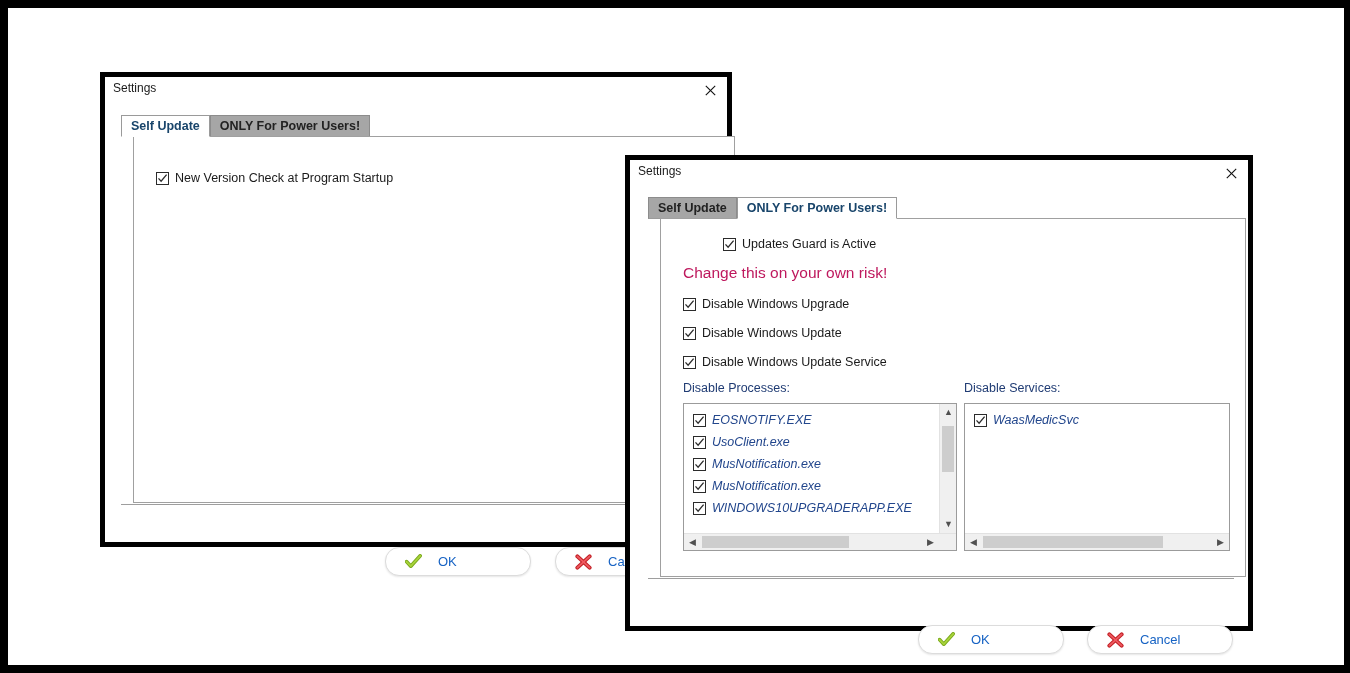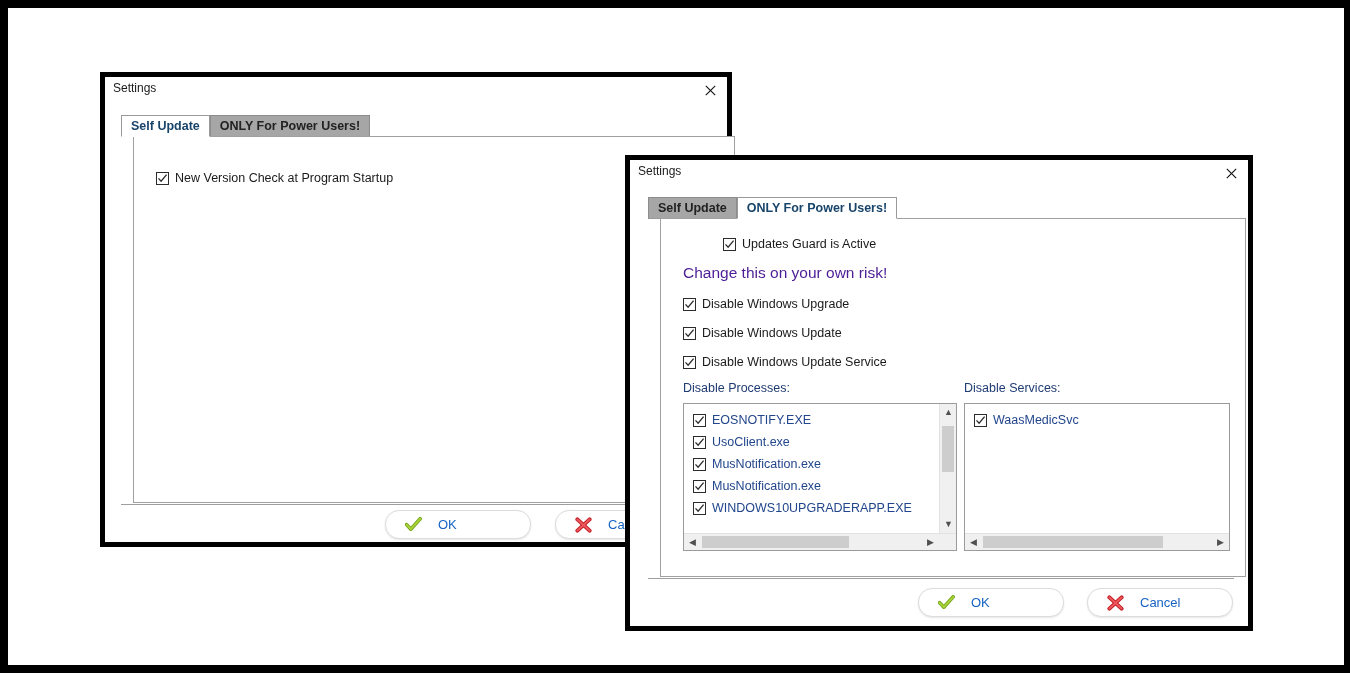--- a/index.html
+++ b/index.html
@@ -124,21 +124,21 @@
   }
   .cblabel {
     font-size: 12.5px;
     color: #1a1a1a;
     font-family: "Liberation Sans", sans-serif;
   }
 
   .warning-text {
     position: absolute;
     font-size: 15.5px;
-    color: #4c1d95;
+    color: #be185d;
     font-family: "Liberation Sans", sans-serif;
     white-space: nowrap;
   }
   .section-label {
     position: absolute;
     font-size: 12.5px;
     color: #1f3b73;
     font-family: "Liberation Sans", sans-serif;
     white-space: nowrap;
   }
@@ -152,20 +152,21 @@
     overflow: hidden;
   }
   .list-items {
     position: absolute;
     left: 0;
     top: 0;
     right: 17px;
     bottom: 17px;
     overflow: hidden;
     padding-top: 5px;
+    font-style: italic;
   }
   .list-item {
     display: flex;
     align-items: center;
     height: 22px;
     padding-left: 9px;
     white-space: nowrap;
     cursor: pointer;
   }
   .list-item .cblabel {
@@ -216,20 +217,21 @@
   .actionbtn {
     position: absolute;
     box-sizing: border-box;
     background: #ffffff;
     border: 1px solid #dcdcdc;
     border-radius: 14px;
     display: flex;
     align-items: center;
     cursor: pointer;
     box-shadow: 0 1px 2px rgba(0,0,0,0.10);
+    margin-top: 37px;
   }
   .actionbtn .btn-icon {
     width: 26px;
     margin-left: 14px;
     display: flex;
     align-items: center;
     justify-content: center;
     flex: 0 0 auto;
   }
   .actionbtn .btn-label {

